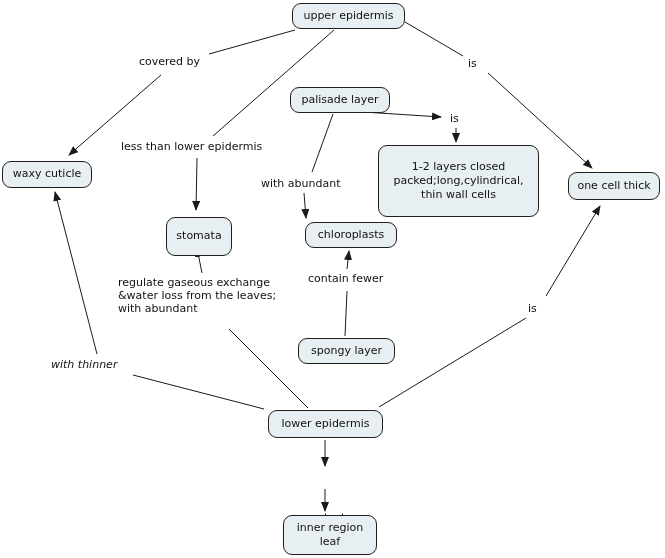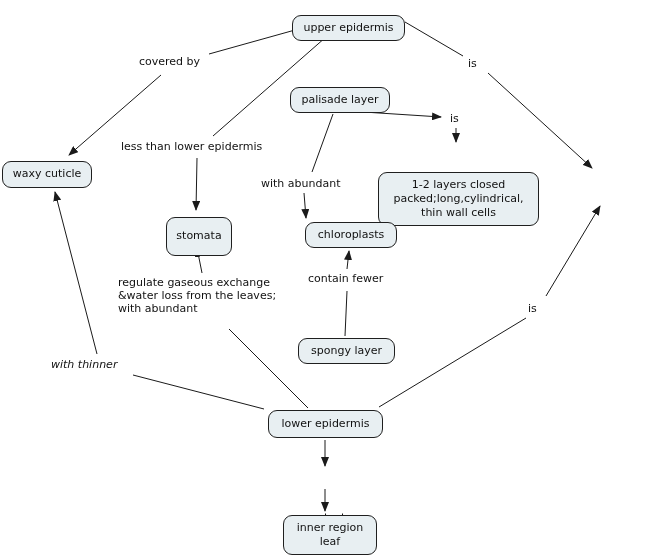--- a/index.html
+++ b/index.html
@@ -96,26 +96,27 @@
     <line x1="264" y1="409" x2="133" y2="375"></line>
     <line x1="97" y1="354" x2="55" y2="192" marker-end="url(#arrow)"></line>
 
     <line x1="379" y1="407" x2="526" y2="318"></line>
     <line x1="546" y1="296" x2="600" y2="206" marker-end="url(#arrow)"></line>
 
     <line x1="325" y1="440" x2="325" y2="466" marker-end="url(#arrow)"></line>
     <line x1="325" y1="489" x2="325" y2="511" marker-end="url(#arrow)"></line>
   </svg>
 
-  <div class="node" style="left:292px; top:3px; width:113px; height:26px;margin-top:12px;">upper epidermis</div>
+  <div class="node" style="left:292px; top:3px; width:113px; height:26px;">upper epidermis</div>
 
   <div class="node" style="left:290px; top:87px; width:100px; height:26px;">palisade layer</div>
 
-  <div class="node wrap" style="left:378px; top:145px; width:161px; height:54px;margin-top:27px;">1-2 layers closed packed;long,cylindrical, thin wall cells</div>
+  <div class="node wrap" style="left:378px; top:145px; width:161px; height:72px;">1-2 layers closed packed;long,cylindrical, thin wall cells</div>
 
+  <div class="node" style="left:568px; top:172px; width:92px; height:28px;">one cell thick</div>
 
   <div class="node" style="left:2px; top:161px; width:90px; height:27px;">waxy cuticle</div>
 
   <div class="node" style="left:166px; top:217px; width:66px; height:39px;">stomata</div>
 
   <div class="node" style="left:305px; top:222px; width:92px; height:26px;">chloroplasts</div>
 
   <div class="node" style="left:298px; top:338px; width:97px; height:26px;">spongy layer</div>
 
   <div class="node" style="left:268px; top:410px; width:115px; height:28px;">lower epidermis</div>

